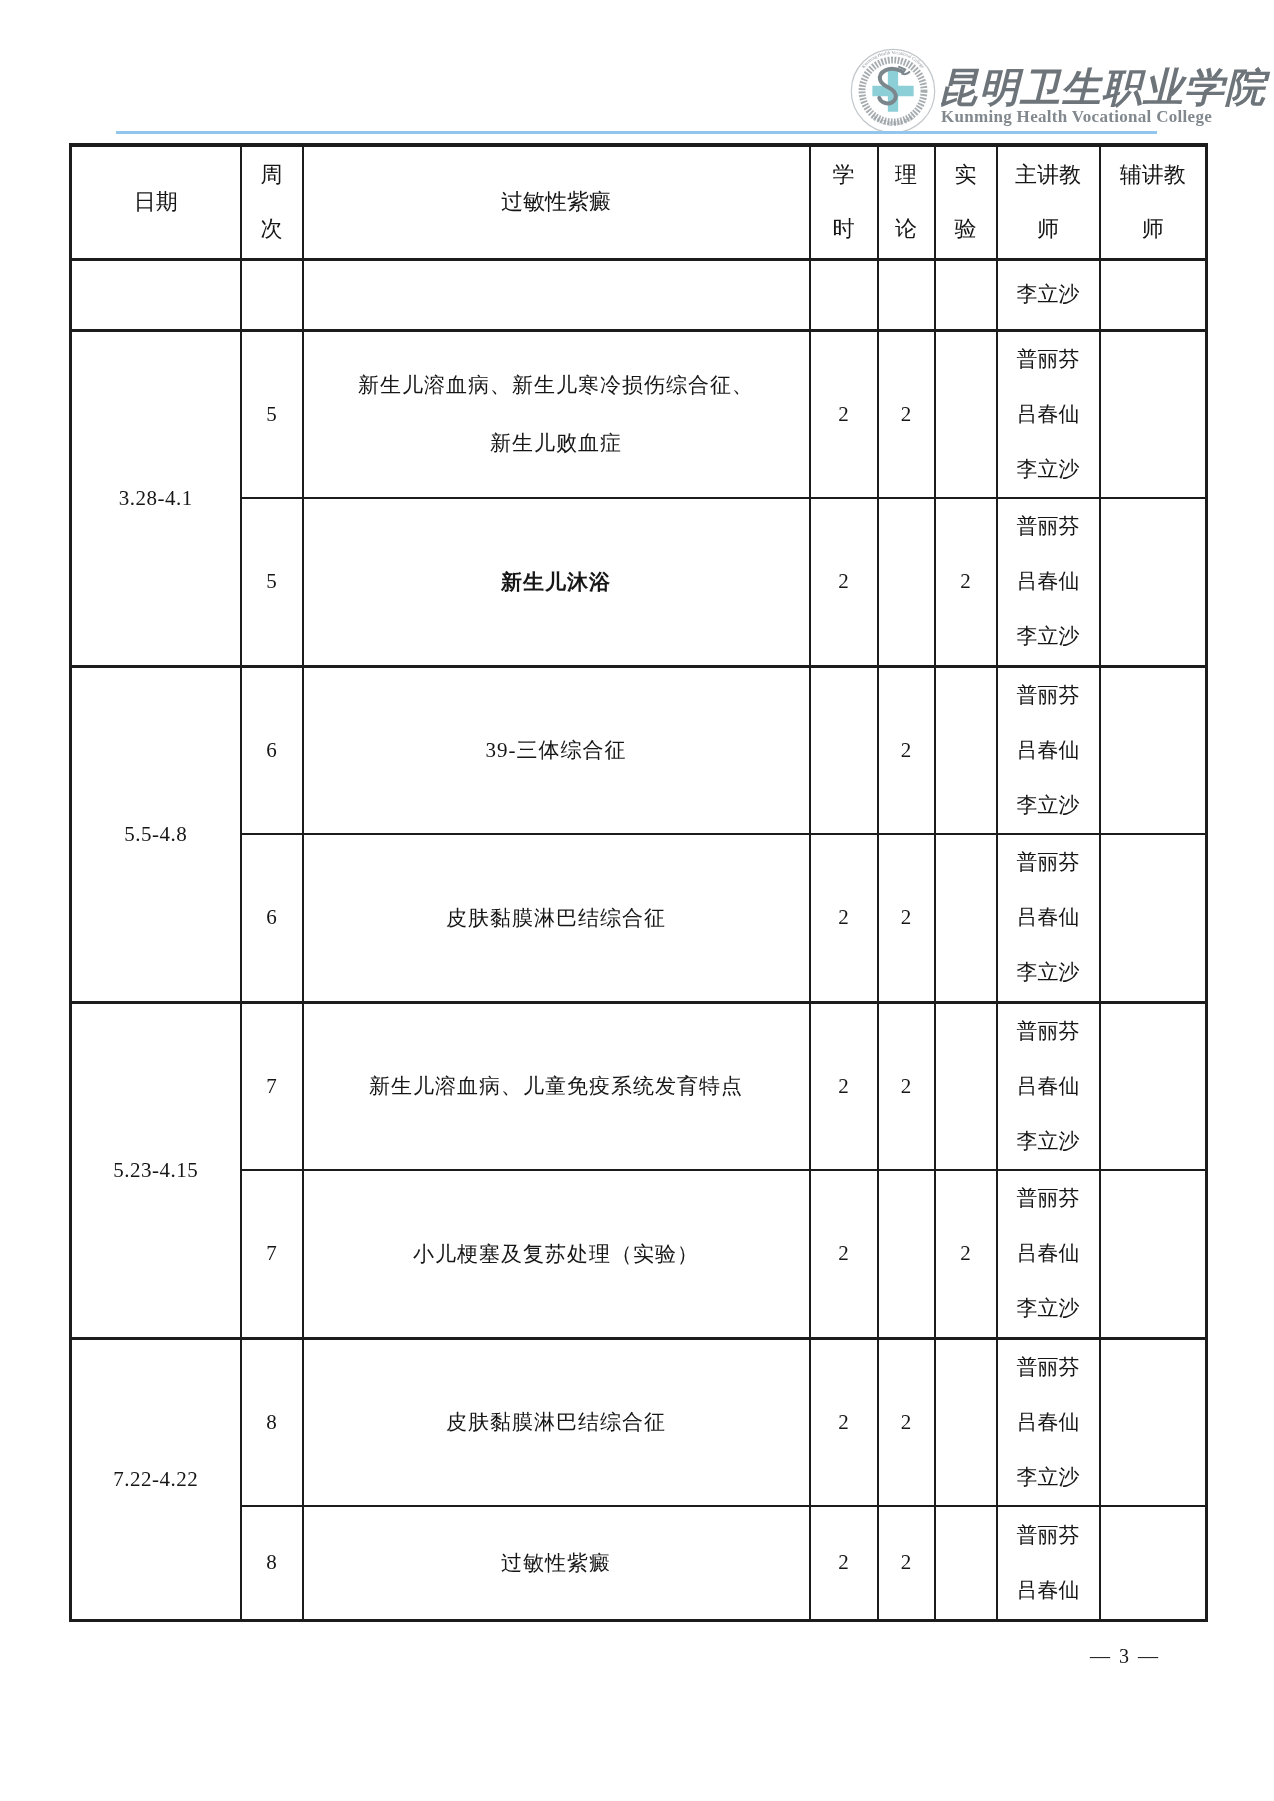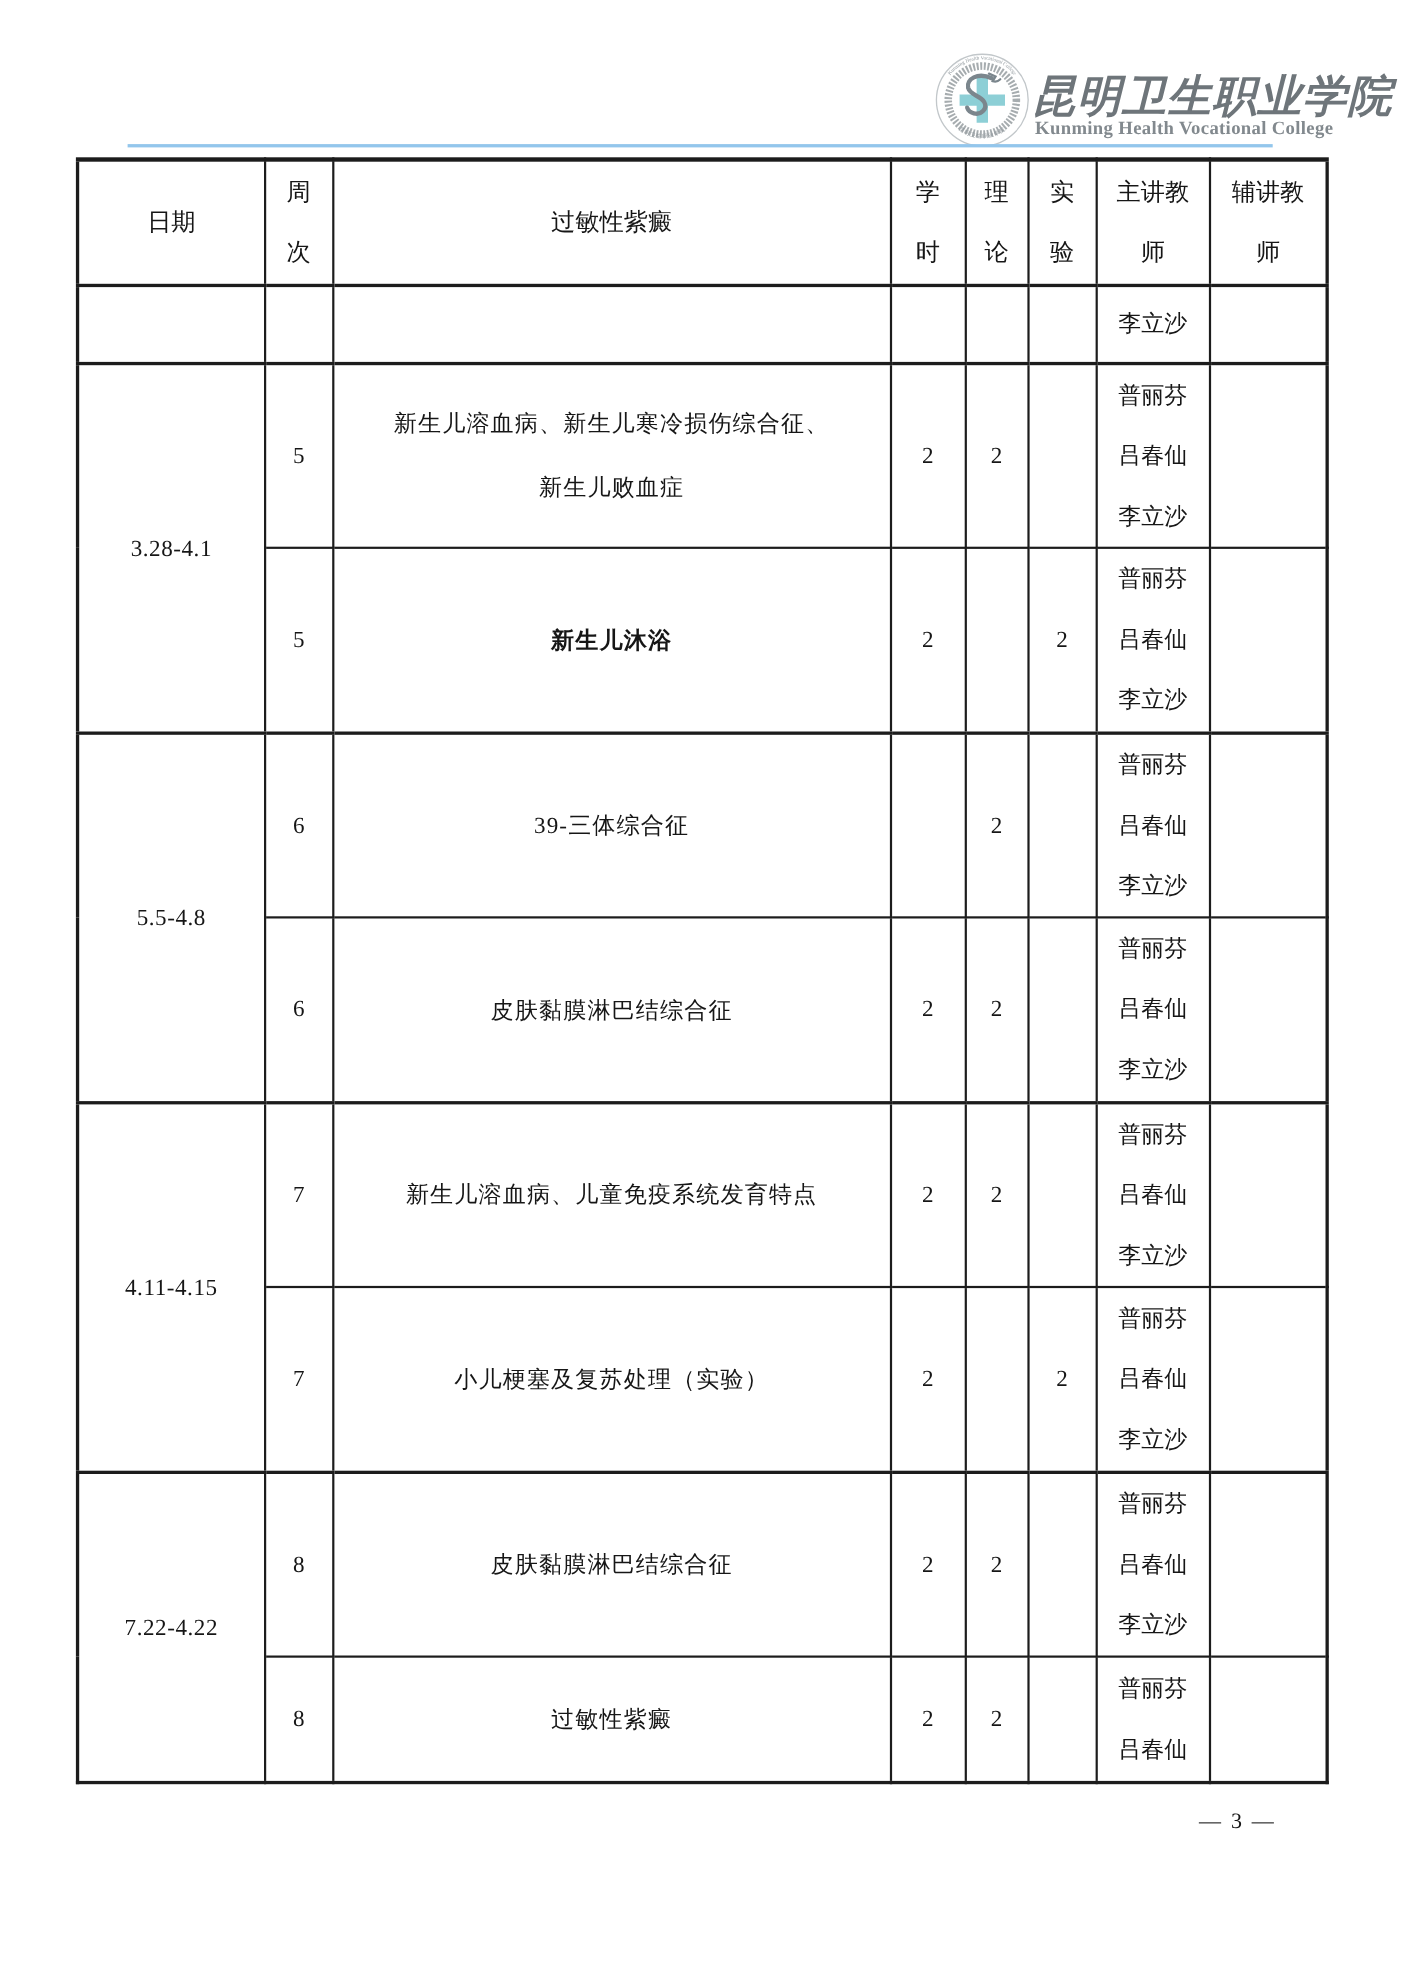--- a/index.html
+++ b/index.html
@@ -201,21 +201,21 @@
         <td class="num-cell"></td>
         <td class="teach-cell">
           <div>普丽芬</div>
           <div>吕春仙</div>
           <div>李立沙</div>
         </td>
         <td></td>
       </tr>
 
       <tr class="h168 sec">
-        <td class="date-cell" rowspan="2">4.11-4.15</td>
+        <td class="date-cell" rowspan="2">5.23-4.15</td>
         <td class="week-cell">7</td>
         <td class="content-cell">
             <div class="cline">新生儿溶血病、儿童免疫系统发育特点</div>
           </td>
         <td class="num-cell">2</td>
         <td class="num-cell">2</td>
         <td class="num-cell"></td>
         <td class="teach-cell">
           <div>普丽芬</div>
           <div>吕春仙</div>

